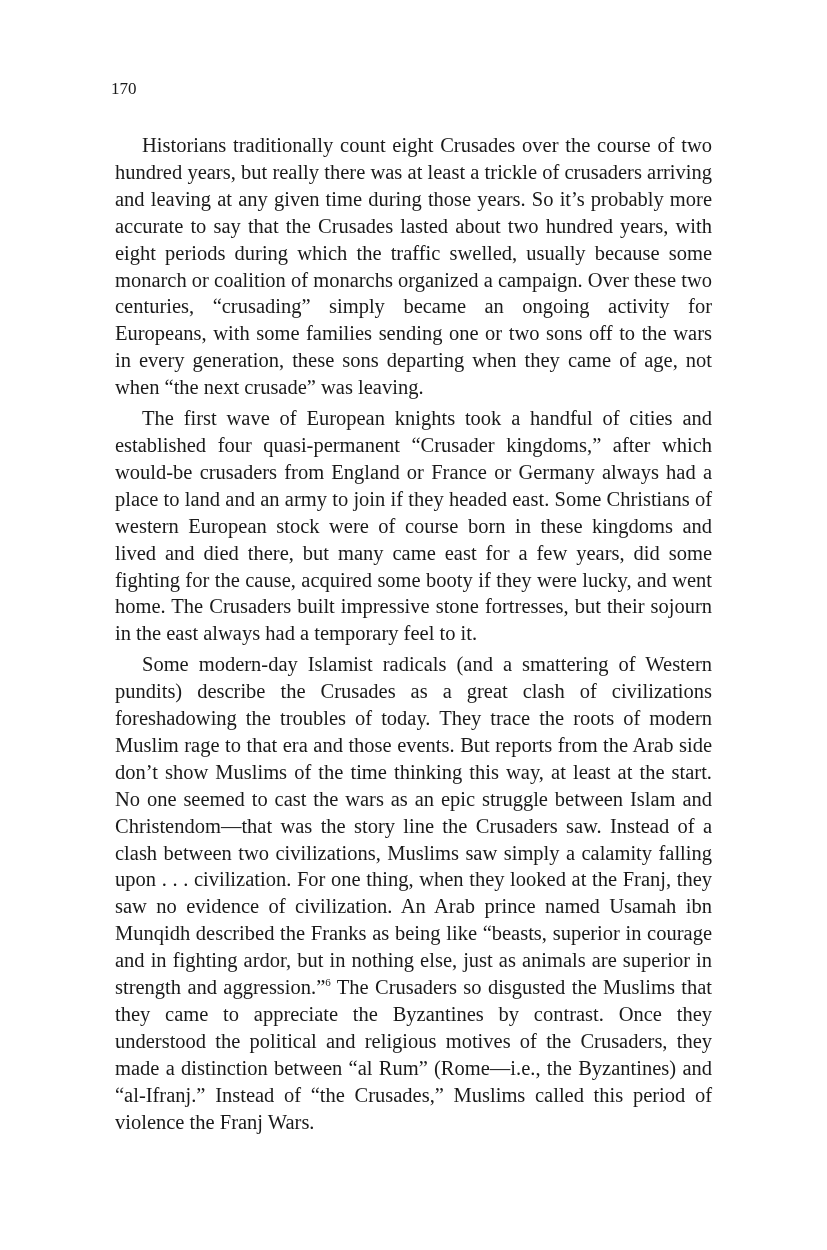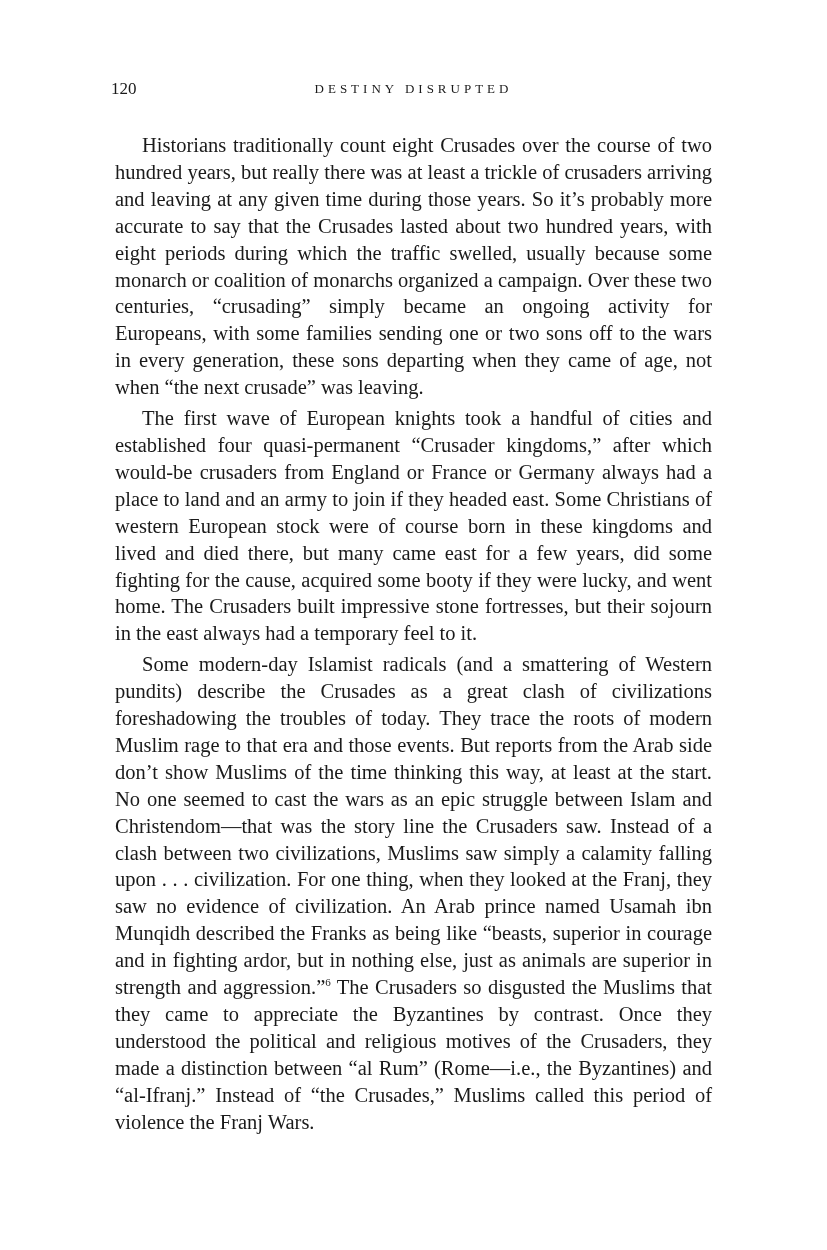--- a/index.html
+++ b/index.html
@@ -10,21 +10,20 @@
   .book-title { position: absolute; left: 0; width: 100%; top: 2px; text-align: center; font-size: 13px; letter-spacing: 4px; }
   .body-text { position: absolute; top: 128px; left: 111px; width: 605px; font-size: 20.5px; line-height: 26.9px; }
   .body-text p { margin: 4px; text-indent: 27px; text-align: justify; }
   sup { font-size: 11px; line-height: 0; vertical-align: 8px; }
 </style>
 </head>
 <body>
 
 <div class="page">
   <div class="running-head">
-    <span class="page-number">120</span>
-    <span class="book-title">DESTINY DISRUPTED</span>
+    <span class="page-number">170</span>
   </div>
   <div class="body-text">
     <p>Historians traditionally count eight Crusades over the course of two hundred years, but really there was at least a trickle of crusaders arriving and leaving at any given time during those years. So it’s probably more accurate to say that the Crusades lasted about two hundred years, with eight periods during which the traffic swelled, usually because some monarch or coalition of monarchs organized a campaign. Over these two centuries, “crusading” simply became an ongoing activity for Europeans, with some families sending one or two sons off to the wars in every generation, these sons departing when they came of age, not when “the next crusade” was leaving.</p>
     <p>The first wave of European knights took a handful of cities and established four quasi-permanent “Crusader kingdoms,” after which would-be crusaders from England or France or Germany always had a place to land and an army to join if they headed east. Some Christians of western European stock were of course born in these kingdoms and lived and died there, but many came east for a few years, did some fighting for the cause, acquired some booty if they were lucky, and went home. The Crusaders built impressive stone fortresses, but their sojourn in the east always had a temporary feel to it.</p>
     <p><span>Some modern-day Islamist radicals (and a smattering of Western pundits) describe the Crusades as a great clash of civilizations foreshadowing the troubles of today. They trace the roots of modern Muslim rage to that era and those events. But reports from the Arab side don’t show Muslims of the time thinking this way, at least at the start. No one seemed to cast the wars as an epic struggle between Islam and Christendom—that was the story line the Crusaders saw. Instead of a clash between two civilizations, Muslims saw simply a calamity falling upon . . . civilization. For one thing, when they looked at the Franj, they saw no evidence of civilization. An Arab prince named Usamah ibn Munqidh described the Franks as being like “beasts, superior in courage and in fighting ardor, but in nothing else, just as animals are superior in strength and aggression.”</span><sup>6</sup><span> The Crusaders so disgusted the Muslims that they came to appreciate the Byzantines by contrast. Once they understood the political and religious motives of the Crusaders, they made a distinction between “al Rum” (Rome—i.e., the Byzantines) and “al-Ifranj.” Instead of “the Crusades,” Muslims called this period of violence the Franj Wars.</span></p>
   </div>
 </div>
 
 </body></html>

